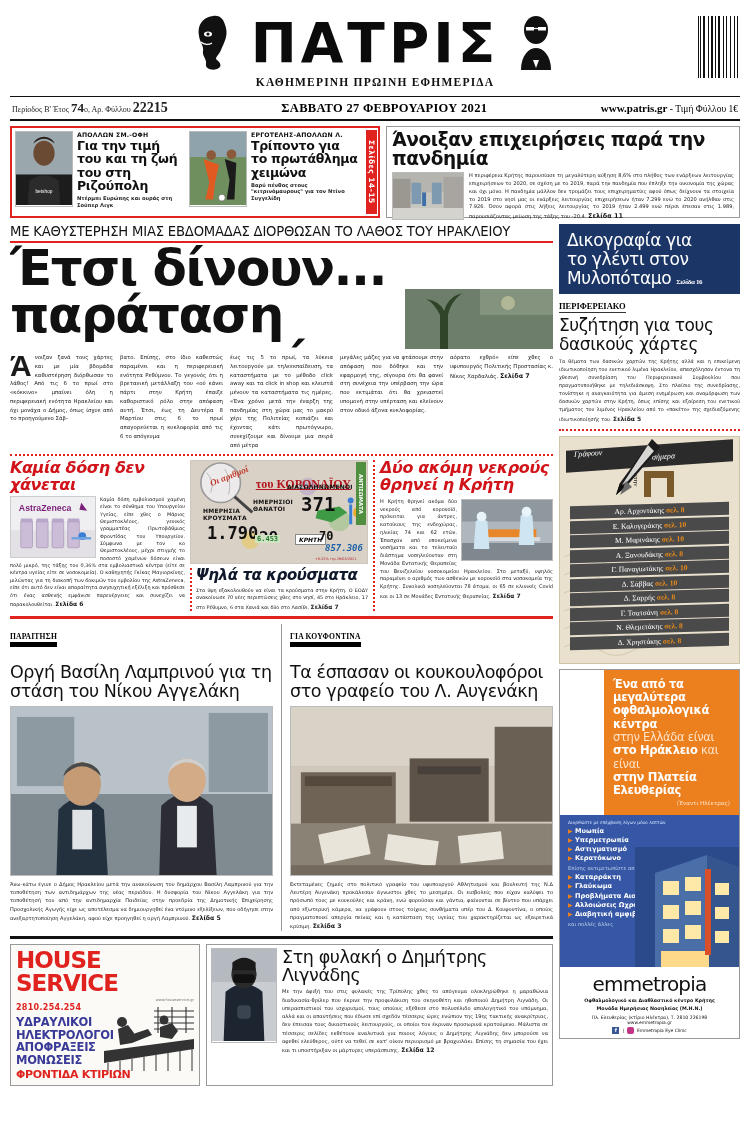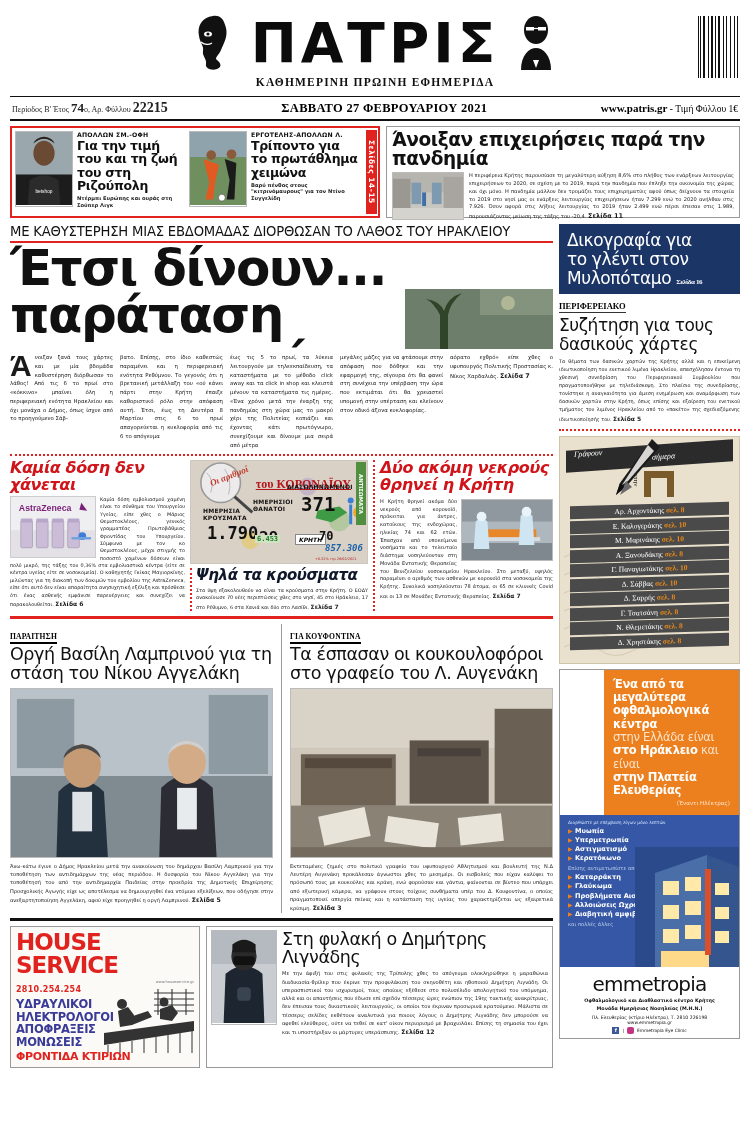--- a/index.html
+++ b/index.html
@@ -128,21 +128,21 @@
   .cr-photo { width: 92px; height: 62px; float: right; margin: 1px 0 2px 4px; border:1px solid #bbb; overflow:hidden; position:relative;}
   .cr-t { font-size: 5px; line-height: 1.55; text-align: justify; color:#1a1a1a;}
   .cr-t b { font-size: 6px; }
 
   .redrule { border-top: 3px solid #e0231f; margin: 5px 0 5px; }
 
   
   .tworow { display:flex; gap: 8px; }
   .art { flex: 1; }
   .art + .art { border-left: 1px solid #999; padding-left: 8px; }
-  .art-kicker { font-size: 7.6px; font-weight: bold; letter-spacing:.2px; border-bottom: 2px solid #000000; display:inline-block; padding-bottom:1px; margin-bottom: 1px; font-family:"Liberation Serif",serif;}
+  .art-kicker { font-size: 7.6px; font-weight: bold; letter-spacing:.2px; border-bottom: 5px solid #000000; display:inline-block; padding-bottom:1px; margin-bottom: 16px; font-family:"Liberation Serif",serif;}
   .art-h { font-size: 17.5px; line-height: 1.08; color:#111; letter-spacing:-0.4px; margin-bottom: 5px; }
   .art-photo { width: 100%; height: 170px; border:1px solid #bbb; overflow:hidden; position:relative; margin-bottom: 4px;}
   .art-t { font-size: 5.1px; line-height: 1.6; text-align: justify; color:#1a1a1a; }
   .art-t b { font-size: 6.2px; }
 
   .blackrule { border-top: 3px solid #111; margin: 5px 0 5px; }
 
   
   .botrow { display:flex; gap: 6px; }
   .house-ad { width: 190px; border: 1px solid #999; background:#fbfaf7; position:relative; overflow:hidden; padding: 4px 5px;}

